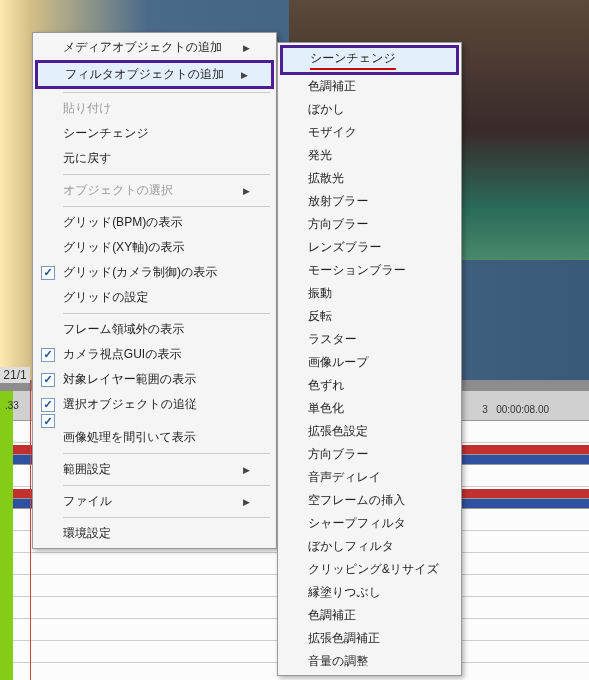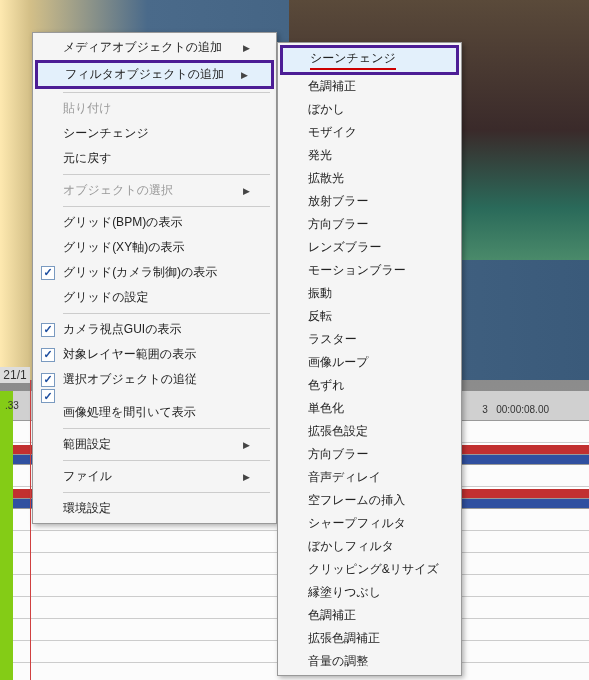--- a/index.html
+++ b/index.html
@@ -251,20 +251,23 @@
       <span class="checkbox">
         <span class="check-mark">✓</span>
       </span>
       <span>グリッド(カメラ制御)の表示</span>
     </div>
     <div class="menu-item">
       <span>グリッドの設定</span>
     </div>
     <div class="menu-separator"></div>
     <div class="menu-item">
+      <span>フレーム領域外の表示</span>
+    </div>
+    <div class="menu-item">
       <span class="checkbox">
         <span class="check-mark">✓</span>
       </span>
       <span>カメラ視点GUIの表示</span>
     </div>
     <div class="menu-item">
       <span class="checkbox">
         <span class="check-mark">✓</span>
       </span>
       <span>対象レイヤー範囲の表示</span>

